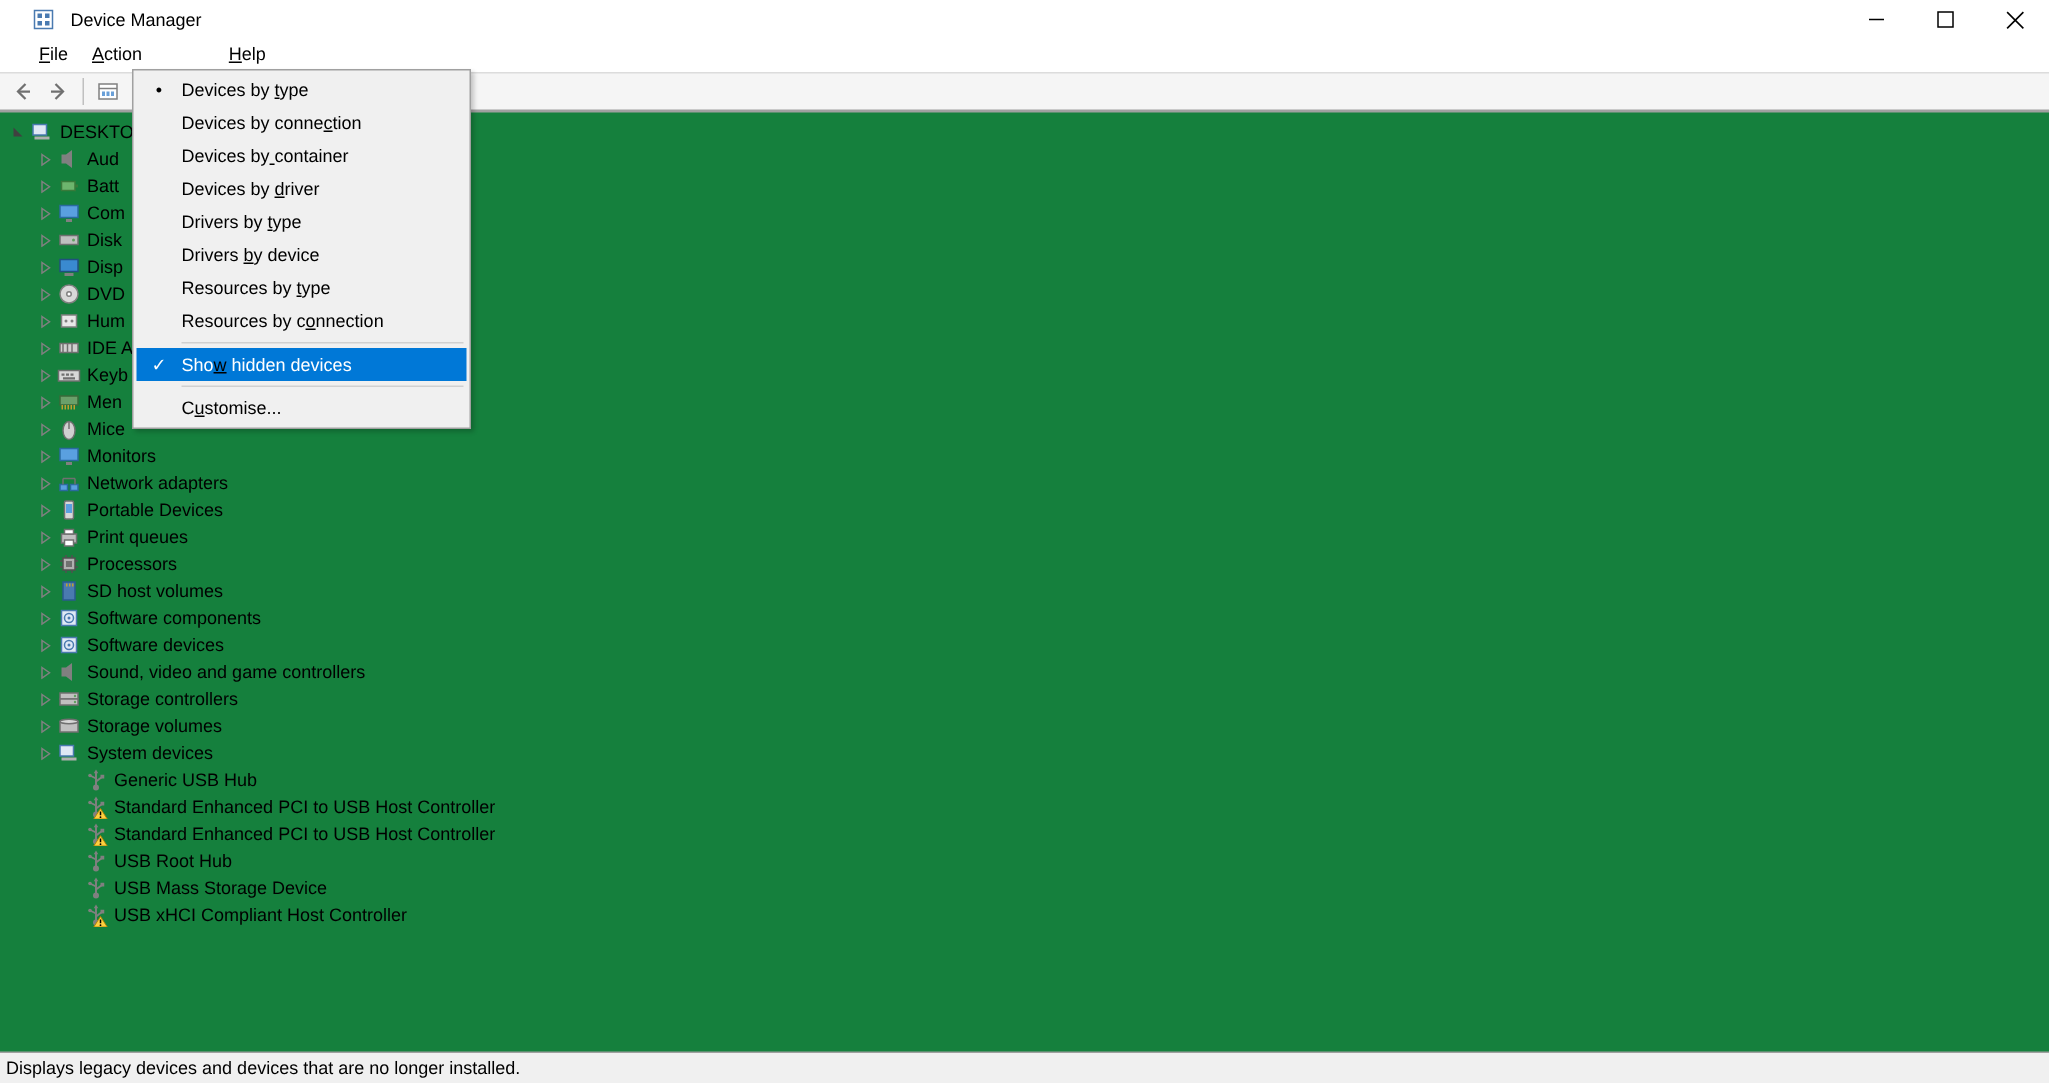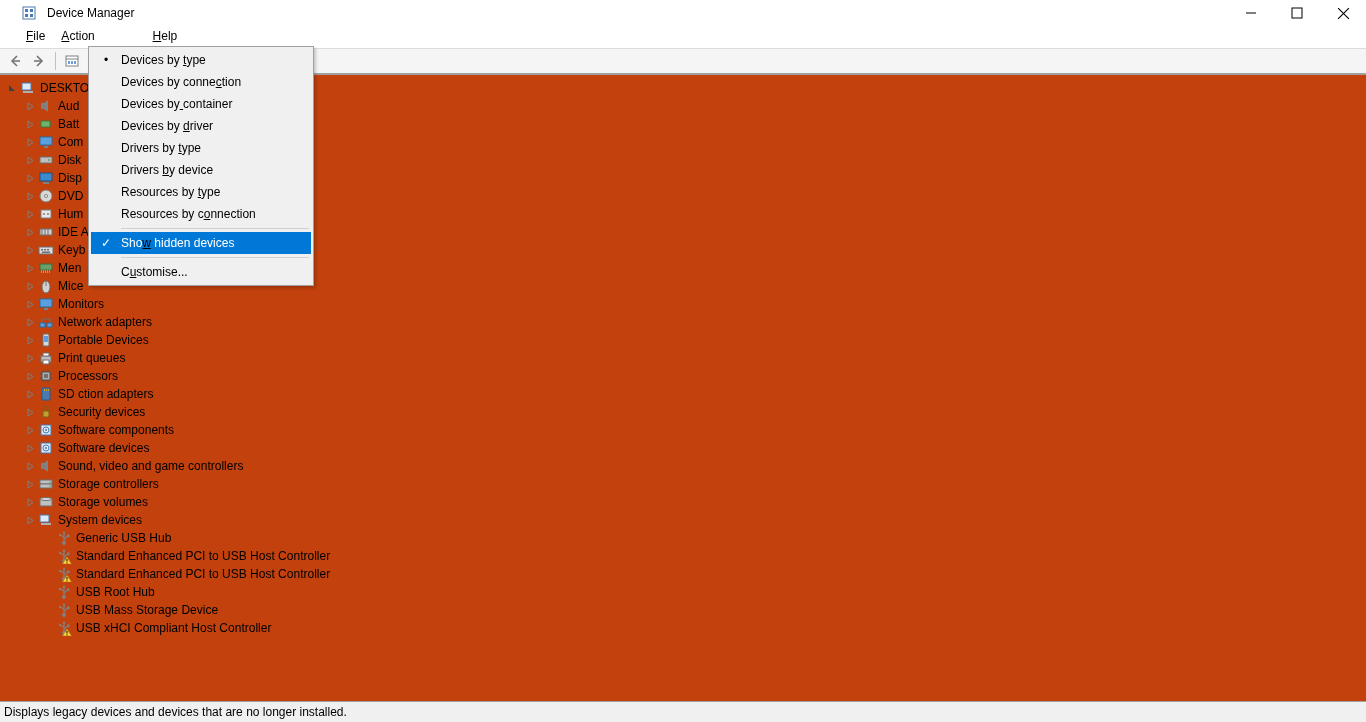--- a/index.html
+++ b/index.html
@@ -15,21 +15,21 @@
   .menubar { height: 22px; display: flex; align-items: stretch; background: #fff; padding-left: 18px; border-bottom: 0; }
   .menuitem { padding: 3px 8px 3px 8px; cursor: default; position: relative; }
   .menuitem.active { background: #14b8a6; border: 1px solid #99d1ff; padding: 2px 7px 2px 7px; margin-top: 40px; }
   .mn-letter { text-decoration: underline; }
   
   .toolbar { height: 26px; border-top: 1px solid #dcdcdc; border-bottom: 1px solid #a0a0a0; background: #f5f5f5; display: flex; align-items: center; padding-left: 4px; gap: 2px; }
   .tbtn { width: 22px; height: 22px; display: flex; align-items: center; justify-content: center; border: 1px solid transparent; }
   .tbtn svg { width: 16px; height: 16px; }
   .tbar-sep { width: 1px; height: 18px; background: #c0c0c0; margin: 0 3px; }
   
-  .content { flex: 1; border-top: 1px solid #a0a0a0; border-bottom: 1px solid #a0a0a0; background: #c2410c; padding: 4px 16px 0 6px; overflow: hidden; position: relative; }
+  .content { flex: 1; border-top: 1px solid #a0a0a0; border-bottom: 1px solid #a0a0a0; background: #15803d; padding: 4px 16px 0 6px; overflow: hidden; position: relative; }
   .tree { font-size: 12px; line-height: 18px; }
   .node { display: flex; align-items: center; height: 18px; white-space: nowrap; }
   .chev { width: 12px; height: 12px; margin-right: 2px; display: flex; align-items: center; justify-content: center; }
   .chev svg { width: 9px; height: 9px; }
   .chev.placeholder { visibility: hidden; }
   .ico { width: 16px; height: 16px; margin-right: 4px; display: flex; align-items: center; justify-content: center; }
   .ico svg { width: 16px; height: 16px; }
   .lbl { }
   .ind0 { padding-left: 0px; }
   .ind1 { padding-left: 18px; }
@@ -382,35 +382,21 @@
           </svg>
         </span>
         <span class="ico">
           <svg viewBox="0 0 16 16">
             <path d="M4 2 L12 2 L12 14 L4 14 L4 5 Z" fill="#4a7ab0" stroke="#2a5a90"></path>
             <rect x="6" y="3" width="1" height="2" fill="#c0a030"></rect>
             <rect x="8" y="3" width="1" height="2" fill="#c0a030"></rect>
             <rect x="10" y="3" width="1" height="2" fill="#c0a030"></rect>
           </svg>
         </span>
-        <span class="lbl">SD ction adapters</span>
-      </div>
-      <div class="node ind1">
-        <span class="chev">
-          <svg viewBox="0 0 9 9">
-            <path d="M2 1 L7 4.5 L2 8 Z" fill="none" stroke="#808080"></path>
-          </svg>
-        </span>
-        <span class="ico">
-          <svg viewBox="0 0 16 16">
-            <rect x="5" y="7" width="6" height="6" fill="#c0a030" stroke="#806010"></rect>
-            <path d="M6 7 L6 4 A2 2 0 0 1 10 4 L10 7" fill="none" stroke="#806010" stroke-width="1.2"></path>
-          </svg>
-        </span>
-        <span class="lbl">Security devices</span>
+        <span class="lbl">SD host volumes</span>
       </div>
       <div class="node ind1">
         <span class="chev">
           <svg viewBox="0 0 9 9">
             <path d="M2 1 L7 4.5 L2 8 Z" fill="none" stroke="#808080"></path>
           </svg>
         </span>
         <span class="ico">
           <svg viewBox="0 0 16 16">
             <rect x="3" y="3" width="10" height="10" fill="#dfe8f5" stroke="#4a7ab0"></rect>

